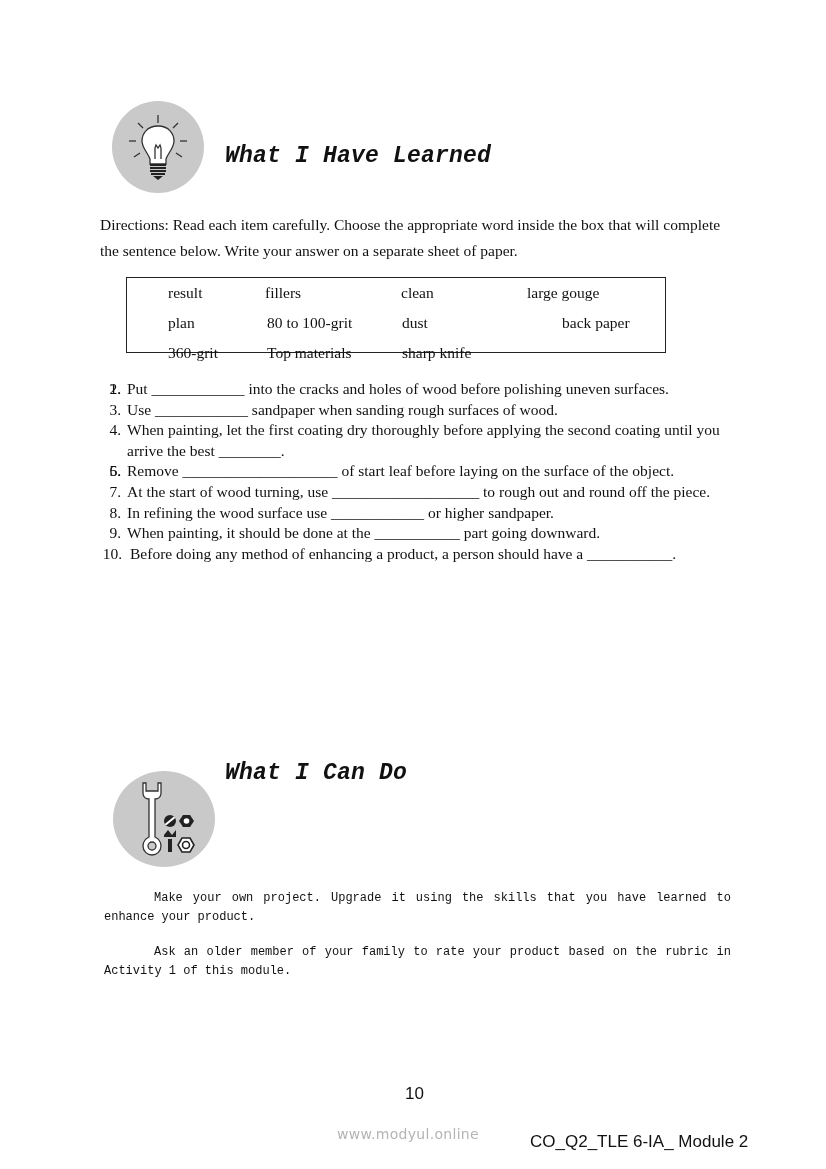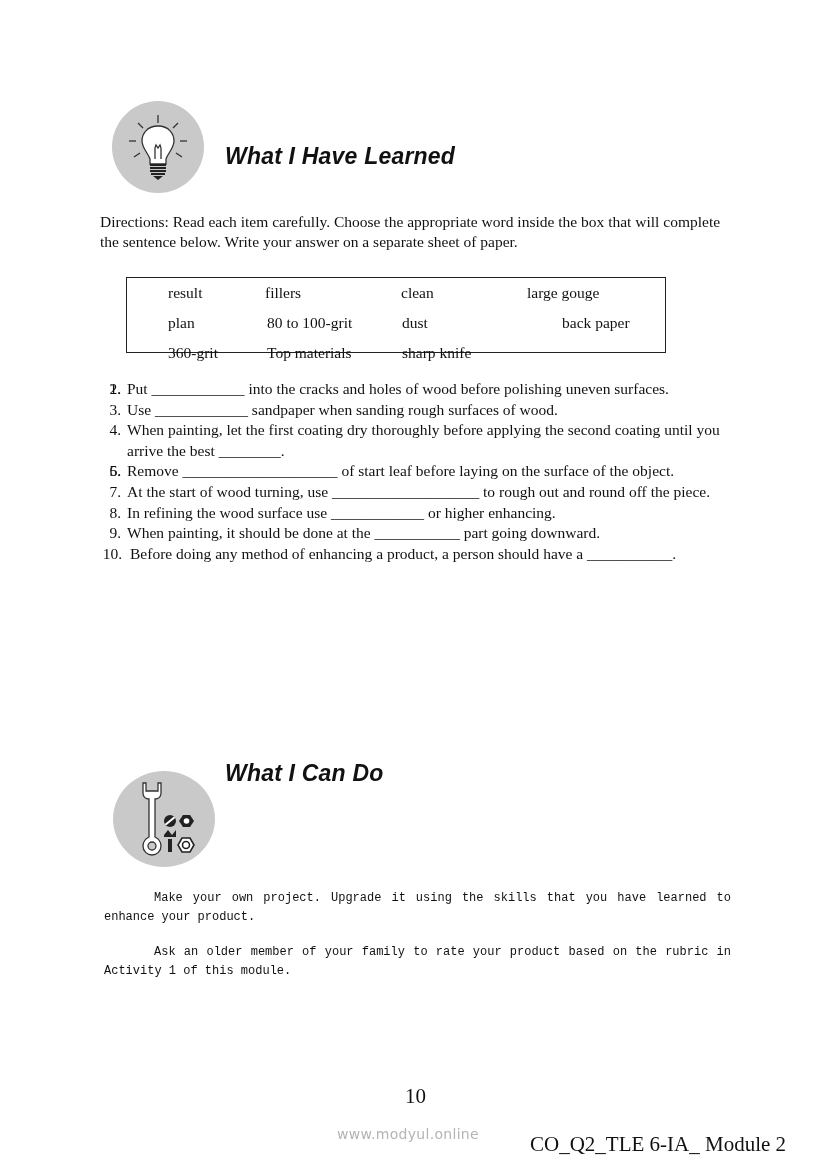--- a/index.html
+++ b/index.html
@@ -1,31 +1,31 @@
 <!DOCTYPE html>
 <html><head>
 <meta charset="utf-8">
 <style>
   html, body { margin:0; padding:0; background:#ffffff; }
   body { width:826px; height:1169px; position:relative; overflow:hidden;
          font-family:"DejaVu Serif", "Liberation Serif", serif; color:#111; }
   .icon-circle { position:absolute; width:92px; height:92px; border-radius:50%; background:#c9c9c9; }
-  .heading { position:absolute; font-family:Liberation Sans, sans-serif; font-weight:bold; font-style:italic;
+  .heading { position:absolute; font-family:Liberation Mono, monospace; font-weight:bold; font-style:italic;
              font-size:23px; color:#111; letter-spacing:0.2px; }
-  .text { font-family:"Liberation Serif", "DejaVu Serif", serif; font-size:15.5px; line-height:20px; }
+  .text { font-family:"Liberation Serif", "DejaVu Serif", serif; font-size:15.5px; line-height:26px; }
   .directions { position:absolute; left:100px; top:212px; width:630px; }
   .wordbox { position:absolute; left:126px; top:277px; width:540px; height:76px; border:1.5px solid #222; box-sizing:border-box; }
   .wordbox .w { position:absolute; font-family:"Liberation Serif", serif; font-size:15.5px; }
   .items { position:absolute; left:100px; top:379px; width:640px; margin:0; padding:0; list-style:none; }
   .items li { position:relative; padding-left:27px; font-family:"Liberation Serif", serif; font-size:15.5px; line-height:20.6px; }
   .items li .num { position:absolute; left:0; width:21px; text-align:right; }
   .items li.ten .num { left:0; width:22px; }
   .items li.ten { padding-left:30px; }
   .para { position:absolute; left:104px; width:627px; text-align:justify; font-family:Liberation Mono, monospace; font-size:12px; line-height:18.5px; text-indent:50px; }
-  .footer { position:absolute; font-family:Liberation Serif, serif; font-size:21px; }
+  .footer { position:absolute; font-family:Liberation Sans, sans-serif; font-size:17px; }
   .watermark { position:absolute; left:337px; top:1126px; font-family:"DejaVu Sans", sans-serif; font-size:14px; color:#b4b4b4; letter-spacing:0.3px; }
 </style>
 </head>
 <body>
 
 <div class="icon-circle" style="left:112px; top:101px;">
   <svg width="92" height="92" viewBox="0 0 92 92">
     <g stroke="#333" stroke-width="1.3" fill="none">
       <line x1="46" y1="14" x2="46" y2="22"></line>
       <line x1="26" y1="22" x2="31" y2="27"></line>
@@ -65,21 +65,21 @@
 </div>
 
 <ol class="items">
   <li><span class="num">1.</span></li>
   <li><span class="num">2.</span><span>Put ____________ into the cracks and holes of wood before polishing uneven surfaces.</span></li>
   <li><span class="num">3.</span><span>Use ____________ sandpaper when sanding rough surfaces of wood.</span></li>
   <li><span class="num">4.</span><span>When painting, let the first coating dry thoroughly before applying the second coating until you arrive the best ________.</span></li>
   <li><span class="num">5.</span></li>
   <li><span class="num">6.</span><span>Remove ____________________ of start leaf before laying on the surface of the object.</span></li>
   <li><span class="num">7.</span><span>At the start of wood turning, use ___________________ to rough out and round off the piece.</span></li>
-  <li><span class="num">8.</span><span>In refining the wood surface use ____________ or higher enhancing.</span></li>
+  <li><span class="num">8.</span><span>In refining the wood surface use ____________ or higher sandpaper.</span></li>
   <li><span class="num">9.</span><span>When painting, it should be done at the ___________ part going downward.</span></li>
   <li class="ten"><span class="num">10.</span><span>Before doing any method of enhancing a product, a person should have a ___________.</span></li>
 </ol>
 
 <div class="icon-circle" style="left:113px; top:771px; width:102px; height:96px;">
   <svg width="102" height="96" viewBox="0 0 102 96">
     <g stroke="#333" stroke-width="1.3" fill="#fff">
       <path d="M30 12 L30 22 C30 26 33 28 36 28 L36 66 C32 68 30 71 30 75 C30 80 34 84 39 84 C44 84 48 80 48 75 C48 71 46 68 42 66 L42 28 C45 28 48 26 48 22 L48 12 L45 12 L45 20 L33 20 L33 12 Z"></path>
       <circle cx="39" cy="75" r="4" fill="#c9c9c9"></circle>
     </g>

